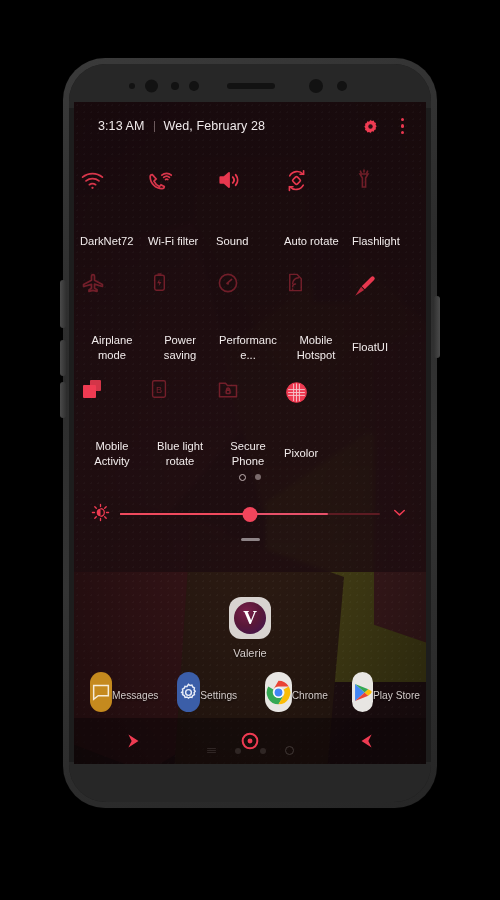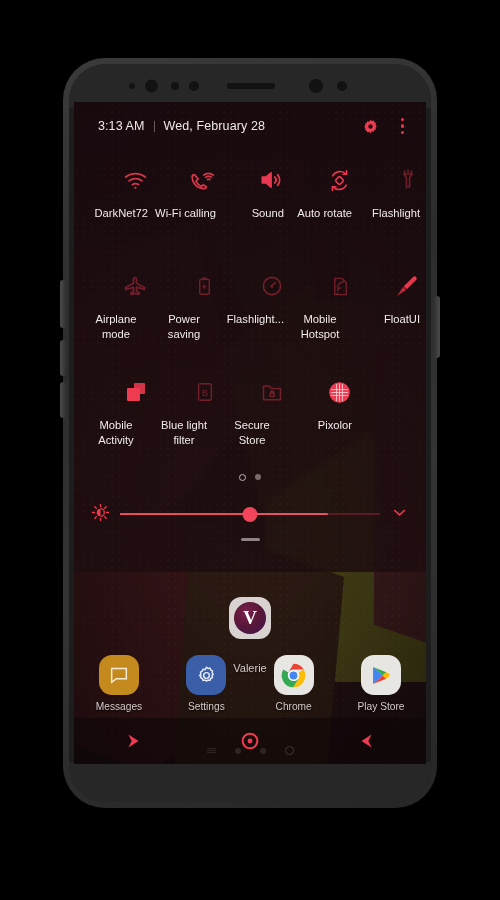--- a/index.html
+++ b/index.html
@@ -201,22 +201,23 @@
     z-index: 2;
     display: grid;
     grid-template-columns: repeat(5, 1fr);
     row-gap: 2px;
     padding: 2px 6px 0 6px;
   }
   .qs-tile {
     height: 104px;
     display: flex;
     flex-direction: column;
-    align-items: flex-end;
+    align-items: flex-start;
     padding-top: 11px;
+    gap: 28px;
   }
   .qs-icon {
     height: 34px;
     display: flex;
     align-items: center;
     justify-content: center;
   }
   .qs-label {
     margin-top: 9px;
     font-size: 11.2px;
@@ -329,21 +330,21 @@
     background: radial-gradient(circle at 38% 32%, #7a1f4a 0%, #5a1838 45%, #3c1452 100%);
     display: flex;
     align-items: center;
     justify-content: center;
     color: #fff;
     font-size: 19px;
     font-weight: bold;
     font-family: "Liberation Serif", serif;
   }
   .app-label {
-    margin-top: 23px;
+    margin-top: 8px;
     font-size: 11px;
     color: #d5cdcb;
     text-shadow: 0 1px 2px rgba(0,0,0,0.7);
   }
 
   
   #home-pager {
     position: absolute;
     left: 0; right: 0;
     top: 644px;
@@ -369,21 +370,21 @@
     position: absolute;
     left: 0; right: 0;
     bottom: 52px;
     display: flex;
     justify-content: space-between;
     padding: 0 16px;
   }
   .dock-app {
     width: 58px;
     display: flex;
-    flex-direction: column;
+    flex-direction: row;
     align-items: center;
   }
   .dock-icon {
     width: 40px; height: 40px;
     border-radius: 13px;
     display: flex;
     align-items: center;
     justify-content: center;
   }
   .dock-label {
@@ -579,21 +580,21 @@
 
           <div class="qs-tile">
             <span class="qs-icon">
               <svg width="26" height="26" viewBox="0 0 24 24" fill="none" stroke="#d8364b" stroke-width="1.6" stroke-linecap="round">
                 <path d="M4 7c-1 0-2 1-2 2 0 6 5 11 11 11 1 0 2-1 2-2l-3-1.5-1.5 1.5c-2.2-1-4-2.8-5-5L7.5 11z"></path>
                 <path d="M14.5 9.6a4 4 0 015.3 0"></path>
                 <path d="M16.2 11.6a2 2 0 012.1 0"></path>
                 <path d="M12.8 7.6a6.4 6.4 0 018.7 0"></path>
               </svg>
             </span>
-            <span class="qs-label">Wi-Fi calling</span>
+            <span class="qs-label">Wi-Fi filter</span>
           </div>
 
           <div class="qs-tile">
             <span class="qs-icon">
               <svg width="26" height="26" viewBox="0 0 24 24" fill="none" stroke="#e8384f" stroke-width="1.7" stroke-linecap="round" stroke-linejoin="round">
                 <path d="M4 9.5h3.5L12 5.5v13L7.5 14.5H4z" fill="#e8384f"></path>
                 <path d="M15.5 9.3a4 4 0 010 5.4"></path>
                 <path d="M18.2 7.2a7.6 7.6 0 010 9.6"></path>
               </svg>
             </span>
@@ -645,21 +646,21 @@
           </div>
 
           <div class="qs-tile dim">
             <span class="qs-icon">
               <svg width="24" height="24" viewBox="0 0 24 24" fill="none" stroke="#e8384f" stroke-width="1.6" stroke-linecap="round">
                 <circle cx="12" cy="12" r="8.6"></circle>
                 <path d="M15.6 8.4L11 12.4"></path>
                 <circle cx="12" cy="12.8" r="1" fill="#e8384f" stroke="none"></circle>
               </svg>
             </span>
-            <span class="qs-label">Flashlight...</span>
+            <span class="qs-label">Performance...</span>
           </div>
 
           <div class="qs-tile dim">
             <span class="qs-icon">
               <svg width="23" height="23" viewBox="0 0 24 24" fill="none" stroke="#e8384f" stroke-width="1.5" stroke-linecap="round" stroke-linejoin="round">
                 <path d="M6 3.5h7.5L18 8v12.5H6z"></path>
                 <path d="M9 16.5a3 3 0 013-3"></path>
                 <path d="M9 13.2a6.2 6.2 0 016.2-6.2"></path>
                 <circle cx="9" cy="19" r="0.9" fill="#e8384f" stroke="none"></circle>
               </svg>
@@ -687,32 +688,32 @@
             <span class="qs-label">Mobile Activity</span>
           </div>
 
           <div class="qs-tile dim">
             <span class="qs-icon">
               <svg width="22" height="22" viewBox="0 0 24 24" fill="none" stroke="#e8384f" stroke-width="1.5">
                 <rect x="5" y="3" width="14" height="18" rx="1.8"></rect>
                 <text x="12" y="16" font-size="10" fill="#e8384f" stroke="none" text-anchor="middle" font-family="Liberation Sans, sans-serif">B</text>
               </svg>
             </span>
-            <span class="qs-label">Blue light filter</span>
+            <span class="qs-label">Blue light rotate</span>
           </div>
 
           <div class="qs-tile dim">
             <span class="qs-icon">
               <svg width="24" height="24" viewBox="0 0 24 24" fill="none" stroke="#e8384f" stroke-width="1.5" stroke-linejoin="round">
                 <path d="M3.5 6.2h6l1.8 2.2h9.2v11.4H3.5z"></path>
                 <path d="M10.6 12.6a1.5 1.5 0 113 0v.6h-3z"></path>
                 <rect x="10.2" y="13.2" width="3.8" height="3.4" rx="0.7"></rect>
               </svg>
             </span>
-            <span class="qs-label">Secure Store</span>
+            <span class="qs-label">Secure Phone</span>
           </div>
 
           <div class="qs-tile">
             <span class="qs-icon">
               <svg width="25" height="25" viewBox="0 0 24 24">
                 <circle cx="12" cy="12" r="9.4" fill="#ef3b52"></circle>
                 <g stroke="#f6dde0" stroke-width="0.9" opacity="0.85">
                   <path d="M4 9.2h16M4 12h16M4 14.8h16M9.2 3.2v17.6M12 3v18M14.8 3.2v17.6"></path>
                 </g>
                 <circle cx="12" cy="12" r="9.4" fill="none" stroke="#ef3b52" stroke-width="1.1"></circle>

